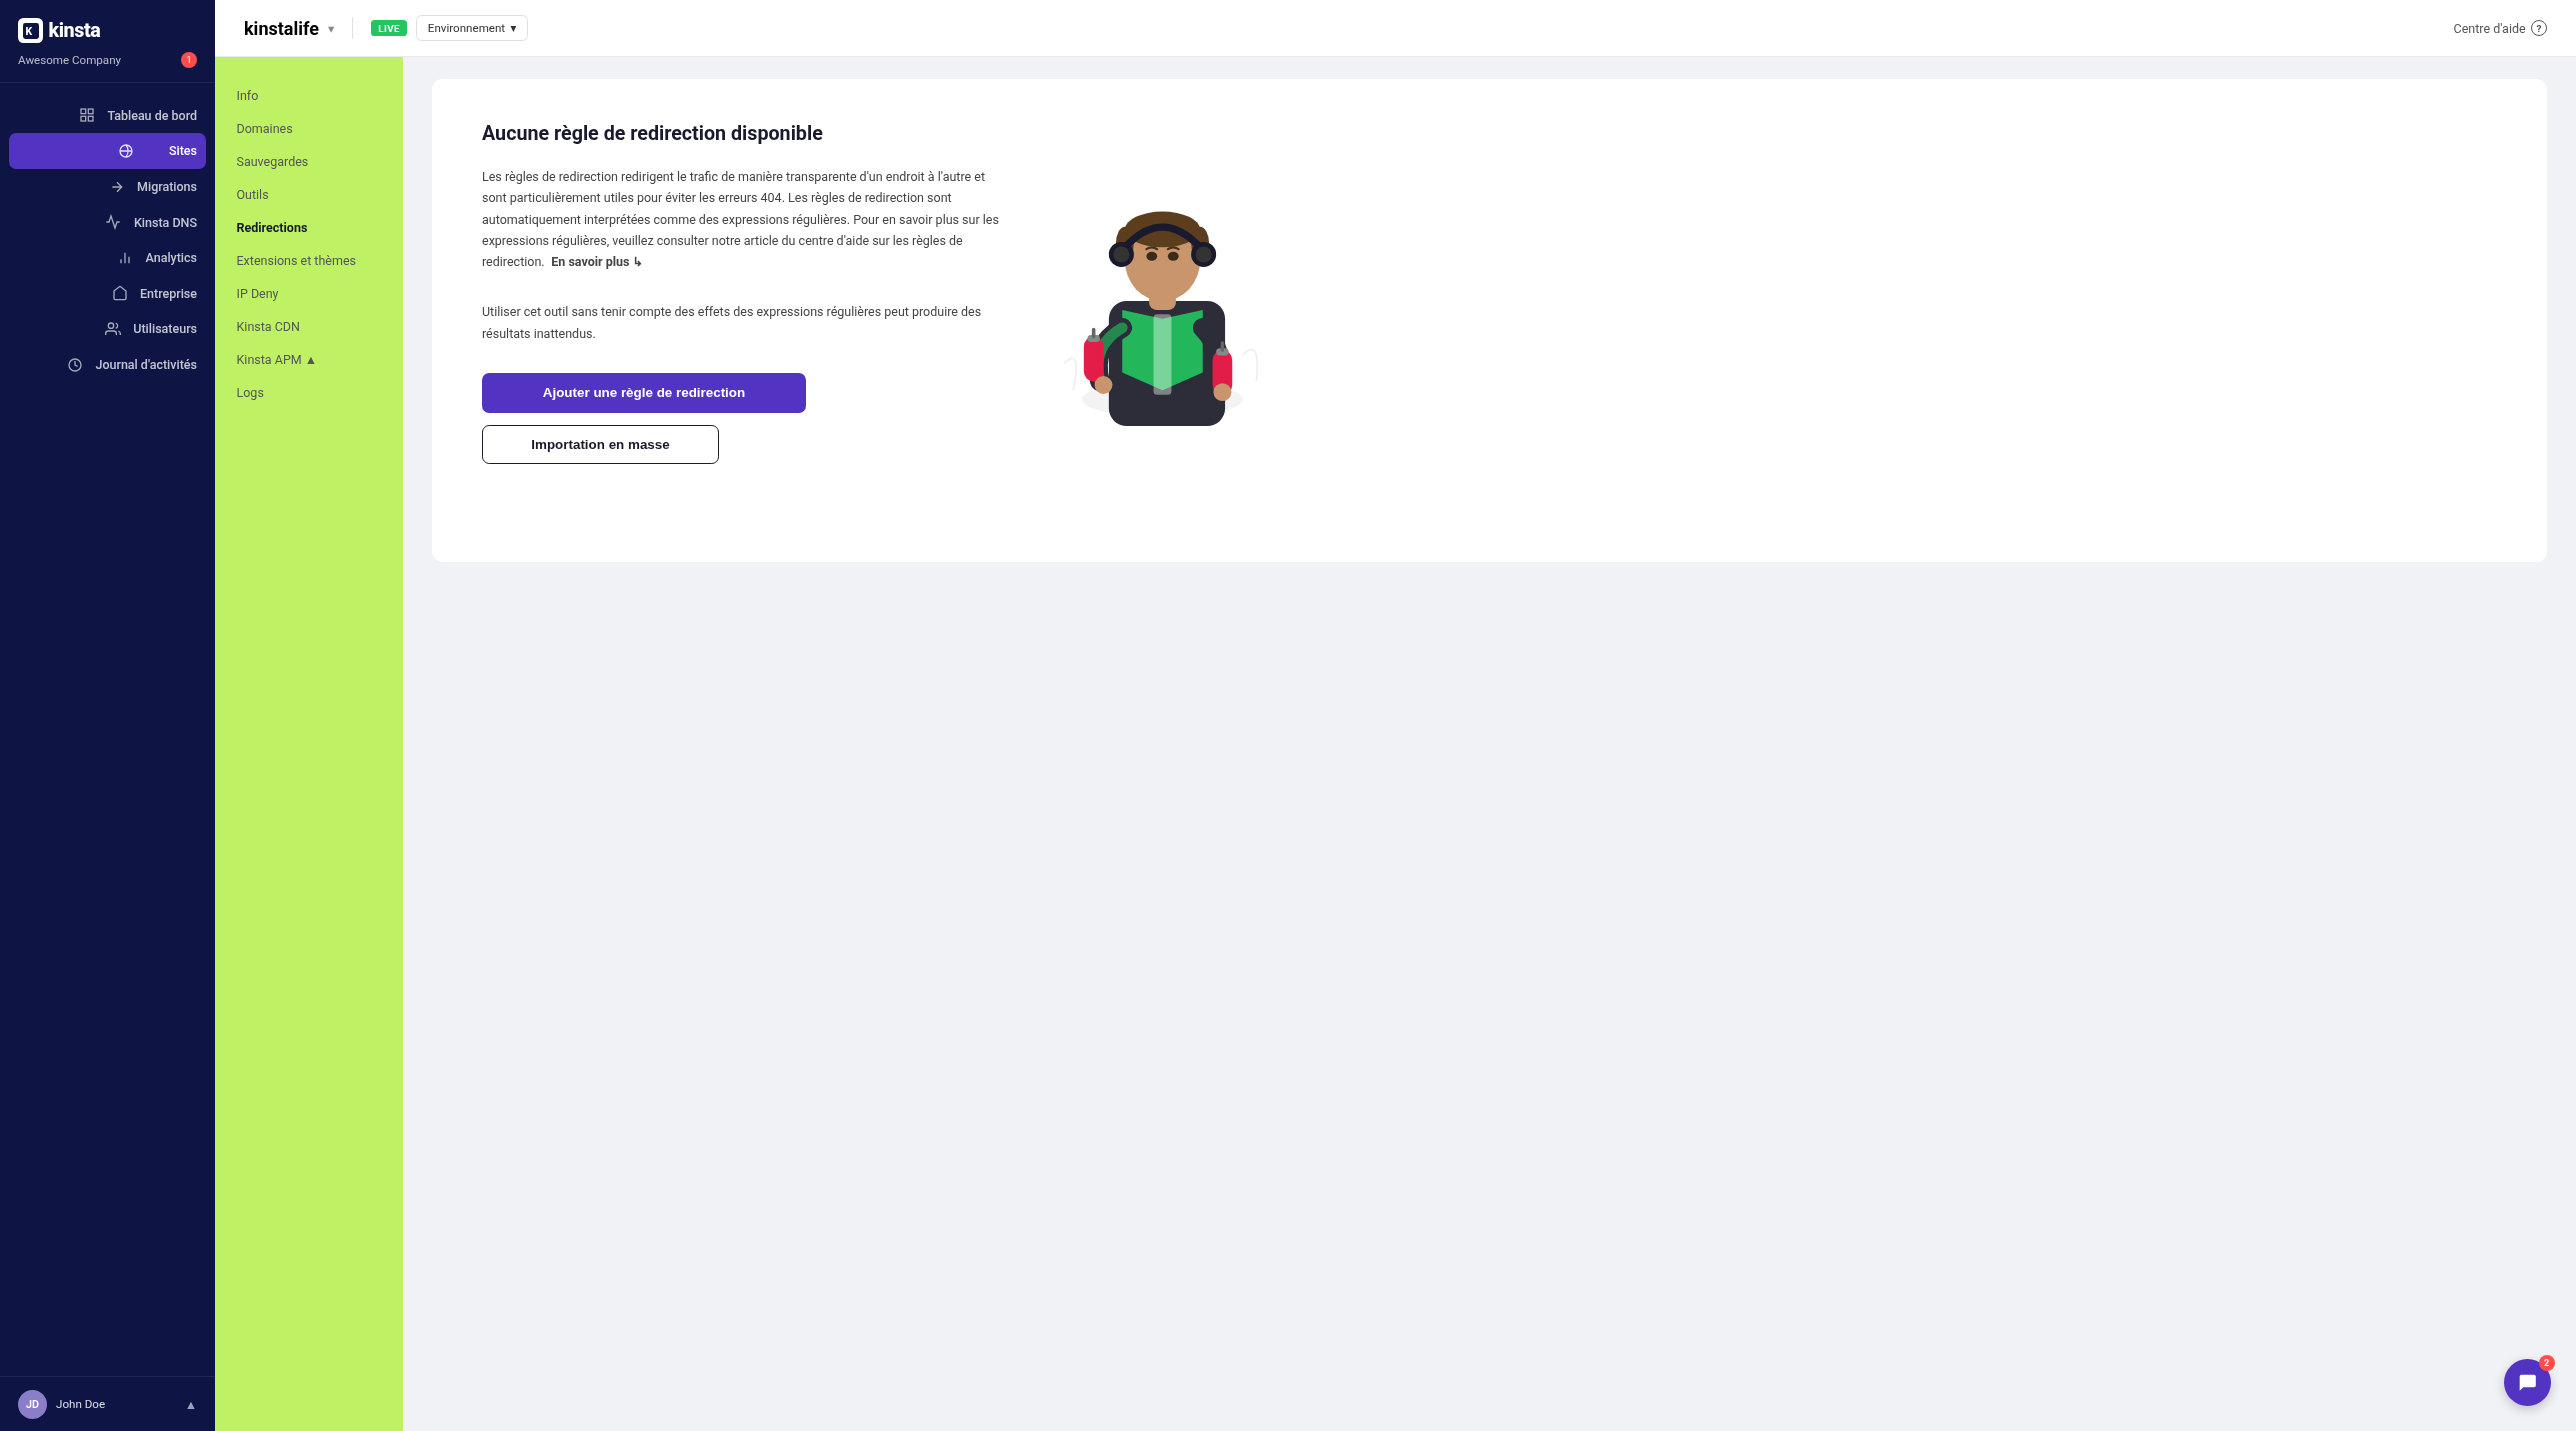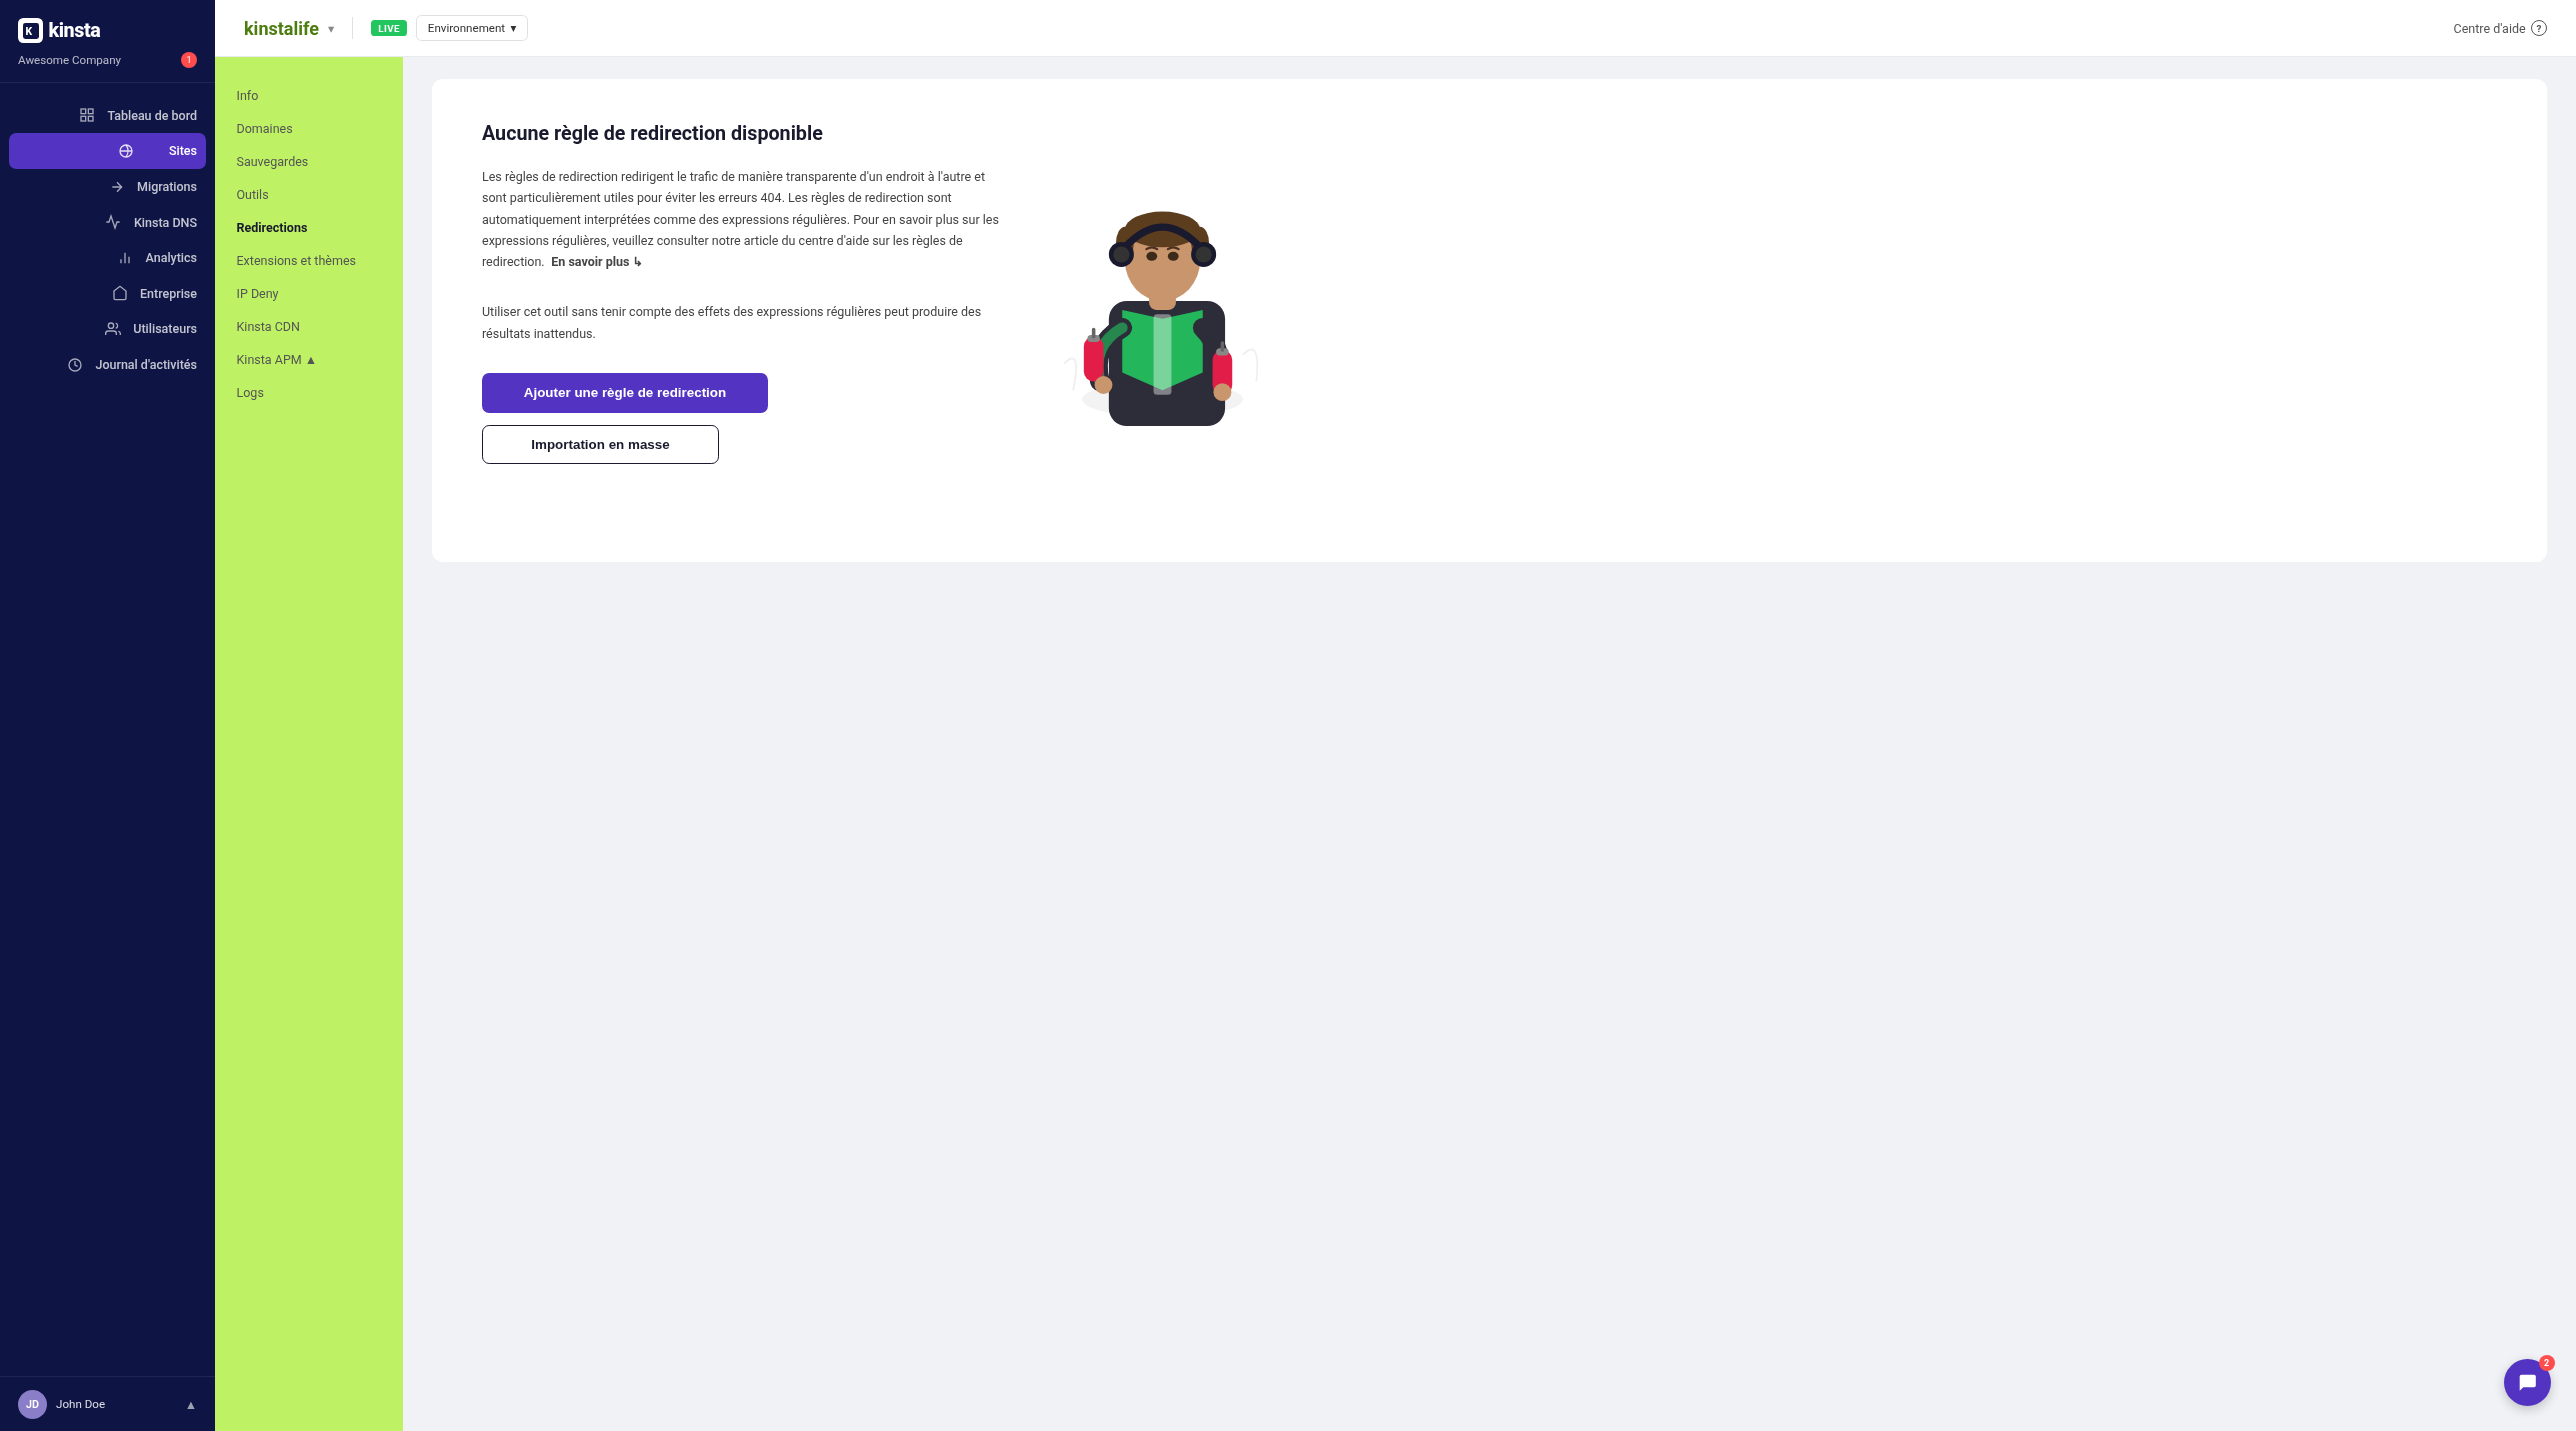--- a/index.html
+++ b/index.html
@@ -128,21 +128,21 @@
       border-bottom: 0.9px solid #e8eaed;
     }
     .site-title-row {
       display: flex;
       align-items: center;
       gap: 9px;
     }
     .site-title {
       font-size: 18px;
       font-weight: 700;
-      color: #4d7c0f;
+      color: #000000;
     }
     .chevron-icon { color: #888; font-size: 12.5px; }
     .live-badge {
       background: #22c55e;
       color: #fff;
       font-size: 9.8px;
       font-weight: 700;
       padding: 2.7px 7.2px;
       border-radius: 3.6px;
       letter-spacing: 0.4px;
@@ -243,21 +243,21 @@
     .btn-primary {
       background: #5333c1;
       color: #fff;
       border: none;
       border-radius: 7.2px;
       padding: 12.5px 25px;
       font-size: 13.4px;
       font-weight: 600;
       cursor: pointer;
       display: block;
-      width: 286px;
+      width: 324px;
       text-align: center;
       margin-bottom: 12.5px;
     }
     .btn-secondary {
       background: #fff;
       color: #1a1a2e;
       border: 1.8px solid #1a1a2e;
       border-radius: 7.2px;
       padding: 10.7px 25px;
       font-size: 13.4px;

